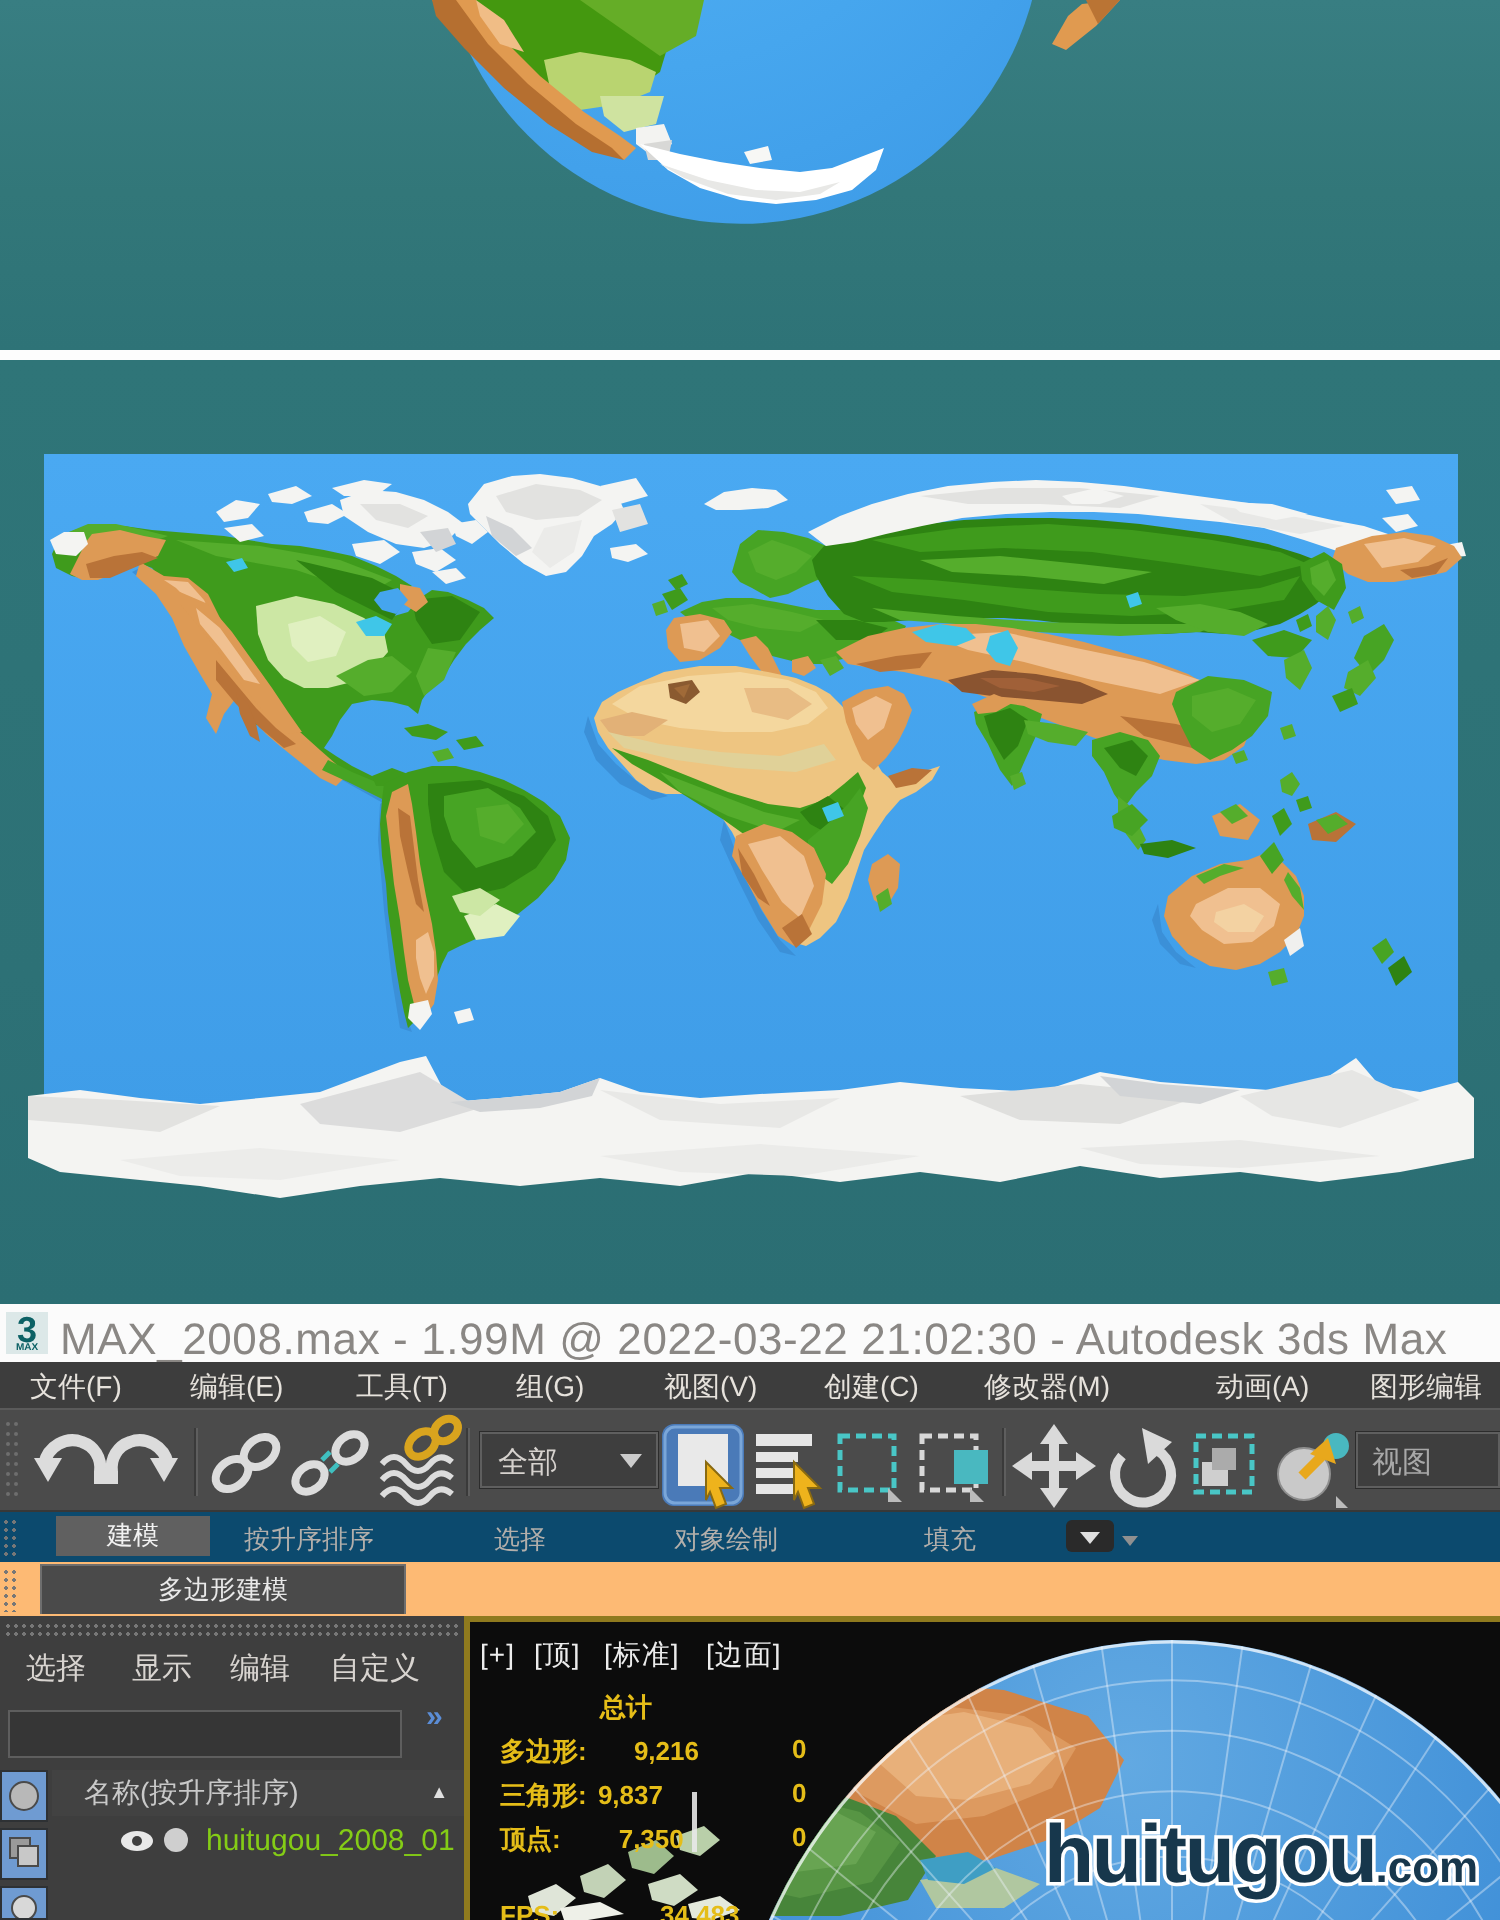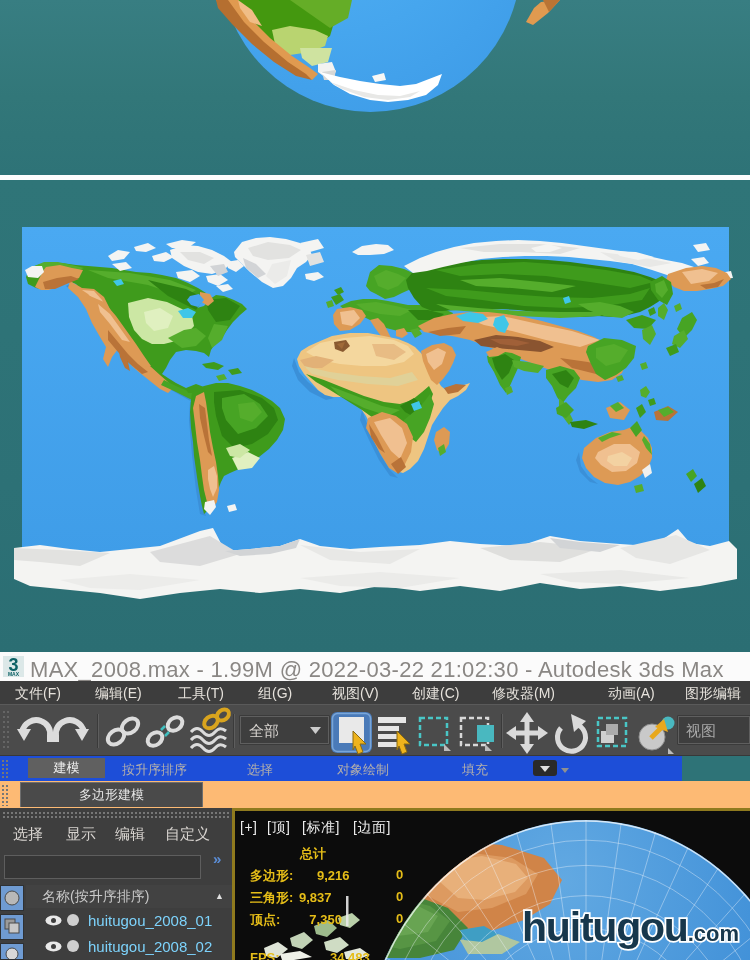--- a/index.html
+++ b/index.html
@@ -5,34 +5,34 @@
 html,body{margin:0;padding:0;}
 body{width:750px;height:960px;overflow:hidden;position:relative;background:#2e7377;font-family:"Liberation Sans", sans-serif;}
 .abs{position:absolute;}
 #sep{left:0;top:175px;width:750px;height:5px;background:#fdfdfd;}
 #titlebar{left:0;top:652px;width:750px;height:29px;background:#fbfbfb;}
 #titlebar .txt{position:absolute;left:30px;top:5px;font-size:22px;color:#8a8784;letter-spacing:0.3px;}
 #maxicon{position:absolute;left:3px;top:4px;width:21px;height:21px;background:#dce8e8;color:#0c6165;font-weight:bold;font-size:18px;text-align:center;line-height:19px;}
 #maxicon span{position:absolute;left:0;right:0;bottom:0;font-size:5px;line-height:5px;color:#0c6165;font-weight:bold;}
 #menubar{left:0;top:681px;width:750px;height:23px;background:#3d3d3d;color:#e6e2dc;font-size:14px;}
 #menubar span{position:absolute;top:4px;}
-#ribbon1{left:0;top:756px;width:682px;height:25px;background:#1d4ed8;color:#b3afab;font-size:13px;}
+#ribbon1{left:0;top:756px;width:750px;height:25px;background:#0c4a6e;color:#b3afab;font-size:13px;}
 #ribbon1 span{position:absolute;top:5px;}
 #tab-active{position:absolute;left:28px;top:2px;width:77px;height:20px;background:#606060;color:#f2f2f2;text-align:center;line-height:20px;font-size:13px;}
 #ribbon2{left:0;top:781px;width:750px;height:27px;background:#fdba74;}
 #tab-poly{position:absolute;left:20px;top:1px;width:183px;height:25px;background:#4a4a4a;border:1px solid #6e6e6e;border-bottom:none;color:#e8e8e8;text-align:center;line-height:24px;font-size:13px;box-sizing:border-box;}
 #mainarea{left:0;top:808px;width:750px;height:152px;background:#0c0c0c;}
 #leftpanel{position:absolute;left:0;top:0;width:232px;height:152px;background:#3e3e3e;}
 #lp-tabs{position:absolute;left:0;top:17px;width:232px;height:22px;color:#d8d4d0;font-size:15px;}
 #lp-tabs span{position:absolute;top:0;}
 #searchbox{position:absolute;left:4px;top:47px;width:195px;height:22px;background:#363636;border:1px solid #5e5e5e;}
 #chev{position:absolute;left:213px;top:42px;color:#5b8dd6;font-size:15px;font-weight:bold;}
 #namehdr{position:absolute;left:26px;top:77px;width:206px;height:23px;background:#424242;color:#c9c9c9;font-size:14px;line-height:23px;}
 #rows{position:absolute;left:26px;top:100px;width:206px;height:52px;}
-.row{position:absolute;left:0;width:206px;height:26px;color:#7dd3fc;font-size:15px;}
+.row{position:absolute;left:15px;width:206px;height:26px;color:#84cc16;font-size:15px;}
 .row .nm{position:absolute;left:62px;top:4px;}
 .eye{position:absolute;left:19px;top:7px;width:17px;height:11px;}
 .dot{position:absolute;left:41px;top:6px;width:12px;height:12px;border-radius:50%;background:#cfcfcf;}
 .bluebtn{position:absolute;left:0;width:24px;height:26px;background:#6f9bd2;border:1px solid #2e3134;box-sizing:border-box;}
 #viewport{position:absolute;left:232px;top:0;width:518px;height:152px;background:#0c0c0c;overflow:hidden;}
 #vplabel{position:absolute;left:8px;top:11px;width:200px;color:#ececec;font-size:14px;letter-spacing:0.5px;}
 .stat{position:absolute;color:#e5bd18;font-size:13px;font-weight:bold;}
 #logo{position:absolute;left:290px;top:96px;color:#17374c;font-weight:bold;-webkit-text-stroke:3.5px #ffffff;paint-order:stroke;white-space:nowrap;}
 #logo b{font-size:41px;letter-spacing:-1.2px;}
 #logo i{font-style:normal;font-size:22px;}
@@ -406,28 +406,20 @@
     <div id="namehdr"><span style="margin-left:16px">名称(按升序排序)</span><span style="position:absolute;right:8px;top:0;color:#e0e0e0;font-size:9px;">▲</span></div>
     <div id="rows">
       <div class="row" style="top:0">
           <svg class="eye" viewBox="0 0 17 11">
             <ellipse cx="8.5" cy="5.5" rx="8" ry="5" fill="#e8e8e8"></ellipse>
             <circle cx="8.5" cy="5.5" r="2.5" fill="#3e3e3e"></circle>
           </svg>
           <div class="dot"></div>
           <div class="nm">huitugou_2008_01</div>
         </div>
-      <div class="row" style="top:26px">
-          <svg class="eye" viewBox="0 0 17 11">
-            <ellipse cx="8.5" cy="5.5" rx="8" ry="5" fill="#e8e8e8"></ellipse>
-            <circle cx="8.5" cy="5.5" r="2.5" fill="#3e3e3e"></circle>
-          </svg>
-          <div class="dot"></div>
-          <div class="nm">huitugou_2008_02</div>
-        </div>
     </div>
 
     <div class="bluebtn" style="top:77px"><svg width="22" height="24">
           <circle cx="11" cy="12" r="7" fill="#b8b8b8" stroke="#4a4a4a"></circle>
         </svg></div>
     <div class="bluebtn" style="top:106px"><svg width="22" height="24">
           <rect x="4" y="4" width="10" height="10" fill="#9a9a9a" stroke="#4a4a4a"></rect>
           <rect x="8" y="8" width="10" height="10" fill="#c8c8c8" stroke="#4a4a4a"></rect>
         </svg></div>
     <div class="bluebtn" style="top:135px;height:17px"><svg width="22" height="15">

